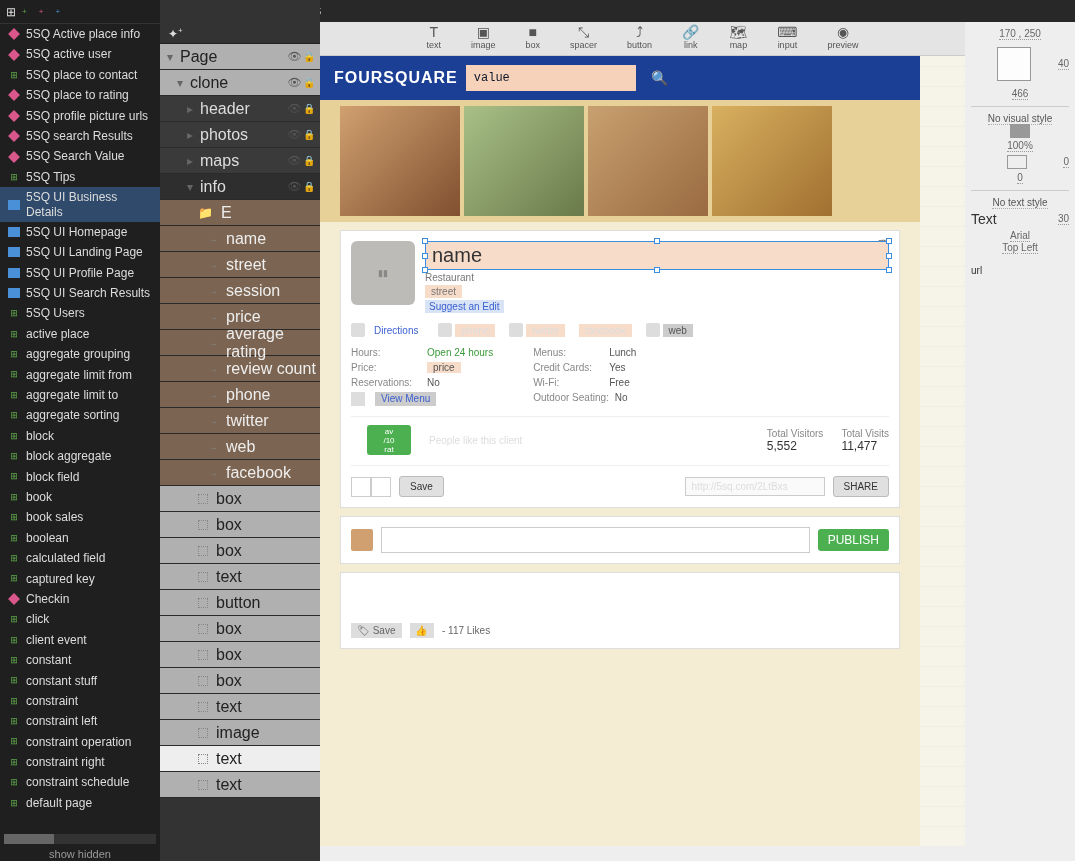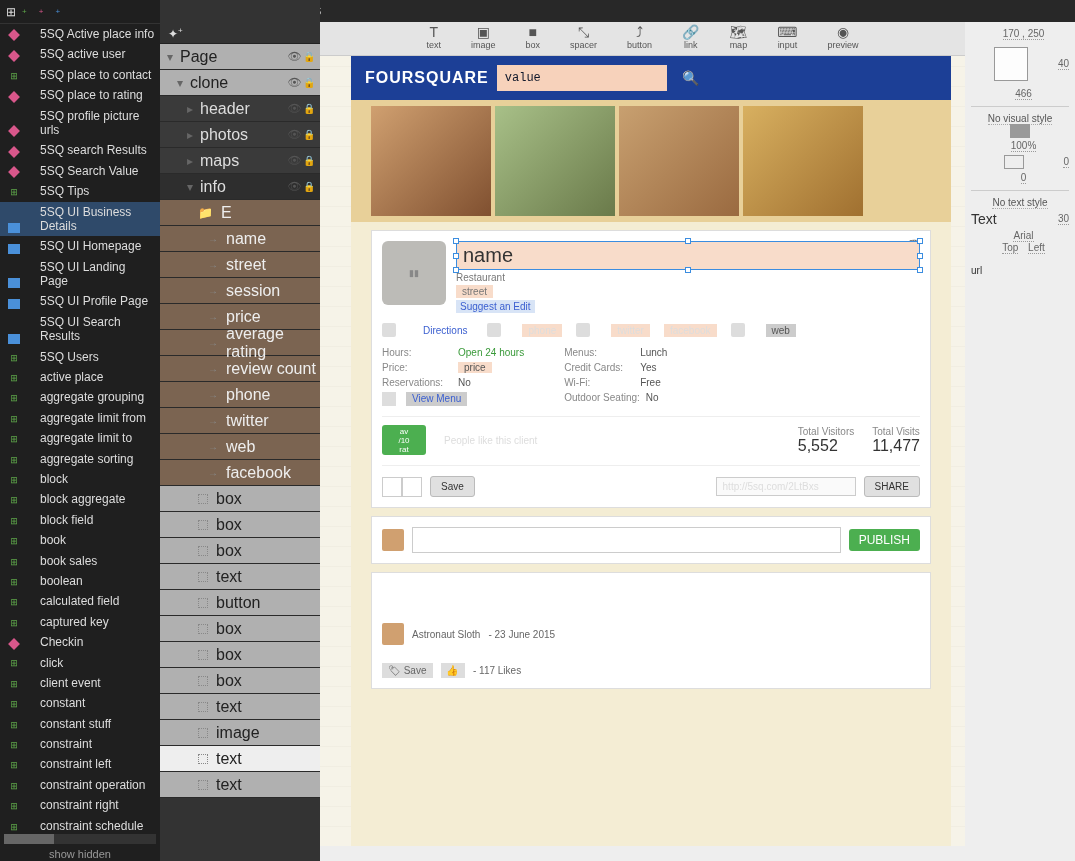--- a/index.html
+++ b/index.html
@@ -4,21 +4,21 @@
 <style>
   * { box-sizing: border-box; margin: 0; padding: 0; font-family: Arial, Helvetica, sans-serif; }
   body { width: 1075px; height: 861px; background: #1f1f1f; color: #ddd; font-size: 12px; overflow: hidden; position: relative;}
   
   
   .leftbar { position: absolute; left:0; top:0; width:160px; height:861px; background:#1f1f1f; overflow:hidden;}
   .leftbar-top { height:24px; display:flex; align-items:center; gap:6px; padding:0 6px; border-bottom:1px solid #333;}
   .tree-list { overflow-y:auto; height:810px;}
   .tree-list::-webkit-scrollbar{width:8px;}
   .tree-list::-webkit-scrollbar-thumb{background:#555;}
-  .tree-item { display:flex; align-items:flex-end; gap:20px; padding:3px 4px 3px 8px; cursor:pointer; font-size:12px; line-height:1.2;}
+  .tree-item { display:flex; align-items:center; gap:6px; padding:3px 4px 3px 8px; cursor:pointer; font-size:12px; line-height:1.2;}
   .tree-item.active { background:#2f4a6a;}
   .tree-item .ticon{width:12px;height:12px;display:inline-flex;align-items:center;justify-content:center;font-size:9px;flex-shrink:0;}
   .tree-item .pink{width:12px;height:12px;background:#d9578b;transform:rotate(45deg) scale(0.7);}
   .tree-item .blue{width:12px;height:10px;background:#4a90d9;}
   .tree-item .grid{color:#5fa84a;}
   .tree-item span.label{flex:1; white-space:normal; color:#ddd;}
   .show-hidden{ text-align:center; font-size:11px; color:#999; padding:4px 0;}
   .h-scroll{height:10px; background:#333; margin:0 4px; position:relative;}
   .h-scroll .thumb{position:absolute;left:0;top:0;width:50px;height:10px;background:#666;}
   
@@ -42,21 +42,21 @@
   .outline-row .folder{color:#d9a441;margin:0 4px;}
 
   
   .canvas-wrap{ position:absolute; left:320px; top:22px; width:645px; height:839px; background:#eee;}
   .toolbar{ height:34px; background:#e4e4e4; display:flex; justify-content:center; gap:30px; border-bottom:1px solid #ccc; padding-top:2px;}
   .toolbar .tbtn{display:flex;flex-direction:column;align-items:center;font-size:9px;color:#555;cursor:pointer;}
   .toolbar .tbtn .ic{font-size:14px;height:16px;}
   
   .stage{ position:relative; height:790px; overflow:auto; background:
     repeating-linear-gradient(0deg,#f6f3e8,#f6f3e8 19px,#ece8dc 20px),
-    repeating-linear-gradient(90deg,transparent,transparent 19px,rgba(0,0,0,0.03) 20px); padding-left: 31px;
+    repeating-linear-gradient(90deg,transparent,transparent 19px,rgba(0,0,0,0.03) 20px);
   }
   .stage::-webkit-scrollbar{height:12px;width:12px;}
   .stage::-webkit-scrollbar-thumb{background:#888;}
   .page{ width:600px; min-height:1100px; background:#f4edd4; margin:0;}
   .header{background:#1c3f96;height:44px;display:flex;align-items:center;padding:0 14px;gap:8px;}
   .logo{color:#fff;font-weight:bold;letter-spacing:1px;font-size:16px;}
   .hinput{height:26px;border:1px solid #8fa;border:none;padding:4px 8px;font-size:12px;flex:1;}
   .hinput.val{background:#f7d2bb;color:#0f172a;max-width:170px;font-family:Liberation Mono, monospace;}
   .hinput.loc{background:#fff;color:#444;}
   .searchbtn{width:32px;height:24px;background:#1c3f96;color:#fff;display:flex;align-items:center;justify-content:center;font-size:14px;}
@@ -78,39 +78,39 @@
   .sel-box .handle.tl{top:-4px;left:-4px;} .sel-box .handle.tr{top:-4px;right:-4px;}
   .sel-box .handle.bl{bottom:-4px;left:-4px;} .sel-box .handle.br{bottom:-4px;right:-4px;}
   .sel-box .handle.tc{top:-4px;left:50%;margin-left:-3px;} .sel-box .handle.bc{bottom:-4px;left:50%;margin-left:-3px;}
   .sel-box .handle.ml{top:50%;left:-4px;margin-top:-3px;} .sel-box .handle.mr{top:50%;right:-4px;margin-top:-3px;}
   .name-field{font-size:20px;color:#333;}
   .subtype{font-size:10px;color:#777;margin-top:2px;}
   .street-chip{display:inline-block;background:#f8dcca;font-size:10px;color:#777;padding:1px 6px;margin-top:2px;}
   .suggest{font-size:10px;color:#3b5fd0;background:#d8e4f6;display:inline-block;padding:1px 4px;margin-top:2px;}
   
   .linkrow{display:flex;gap:14px;margin-top:10px;font-size:10px;align-items:center;flex-wrap:wrap;}
-  .linkrow .chip{display:flex;align-items:center;gap:21px;}
+  .linkrow .chip{display:flex;align-items:center;gap:3px;}
   .linkrow .ic{width:14px;height:14px;background:#ddd;border-radius:2px;display:inline-block;}
   .linkrow .pill{background:#f8dcca;padding:1px 6px;}
   .linkrow .pill.blue{color:#3b5fd0;background:transparent;}
   .linkrow .gray{background:#ccc;padding:1px 6px;color:#555;}
   
   .details{display:flex;gap:40px;margin-top:10px;font-size:10px;color:#555;}
   .details .col{display:flex;flex-direction:column;gap:4px;}
   .details .row{display:flex;gap:6px;}
   .details .k{color:#888;min-width:70px;}
   .details .green{color:#3a9a3a;}
   .details .price-chip{background:#f8dcca;padding:0 6px;}
   .viewmenu{color:#3b5fd0;background:#ccc;padding:1px 6px;display:inline-block;}
   .mic{width:14px;height:14px;background:#ddd;display:inline-block;vertical-align:middle;margin-right:4px;}
   
   .stats{display:flex;align-items:center;gap:18px;border-top:1px solid #eee;margin-top:10px;padding-top:8px;font-size:10px;}
-  .rating{width:44px;height:30px;background:#4caf50;color:#fff;font-size:8px;display:flex;flex-direction:column;align-items:center;justify-content:center;border-radius:3px;}
+  .rating{width:44px;height:30px;background:#4caf50;color:#fff;font-size:8px;display:flex;flex-direction:column;align-items:center;justify-content:center;border-radius:3px;margin-left:16px;}
   .stats .scol{display:flex;flex-direction:column;}
-  .stats .v{color:#333;font-size:16px;}
+  .stats .v{color:#333;font-size:12px;}
   .stats .l{color:#888;}
   
   .saverow{display:flex;align-items:center;gap:8px;border-top:1px solid #eee;margin-top:10px;padding-top:10px;font-size:10px;}
   .btn{background:#e0e0e0;border:1px solid #bbb;padding:4px 10px;border-radius:3px;cursor:pointer;color:#333;}
   .btn.green{background:#4caf50;color:#fff;border:none;}
   .iconpair{display:flex;}
   .iconpair span{width:20px;height:20px;border:1px solid #ccc;}
   .urlbox{border:1px solid #ccc;padding:3px 6px;background:#fafafa;min-width:140px;}
   
   .publish-card{display:flex;gap:8px;align-items:center;}
@@ -123,21 +123,21 @@
   .tabbtn.active{background:#888;color:#fff;}
   .tipsearch{border:1px solid #ccc;height:20px;flex:1;max-width:140px;}
   
   .tip{margin-top:40px;font-size:10px;color:#666;}
   .tip .who{display:flex;align-items:center;gap:8px;}
   .tip .bar{display:flex;align-items:center;gap:8px;margin-top:18px;}
   .graybtn{background:#ddd;padding:2px 6px;display:flex;align-items:center;gap:3px;}
 
   
   .props{ position:absolute; left:965px; top:22px; width:110px; height:839px; background:#eee;color:#333;font-size:10px;padding:6px;}
-  .props .dim{color:#666;border-bottom:1px dotted #999;display:inline-block;margin-left:7px;}
+  .props .dim{color:#666;border-bottom:1px dotted #999;display:inline-block;}
   .props .sq{width:34px;height:34px;border:1px solid #999;background:#fdfdfd;margin:4px auto;}
   .props .center{text-align:center;}
   .props .row{display:flex;justify-content:space-between;align-items:center;margin:3px 0;}
   .props .sw{width:20px;height:14px;border:1px solid #999;display:inline-block;}
   .props .lbl{color:#555;border-bottom:1px dotted #aaa;}
   .props hr{border:none;border-top:1px solid #ccc;margin:6px 0;}
 </style>
 </head>
 <body>
 
@@ -637,25 +637,20 @@
 
       <div class="card publish-card">
         <div class="avatar"></div>
         <input class="pub-input" style="">
         <span class="btn green">PUBLISH</span>
       </div>
 
       <div class="card tips-card">
 
         <div class="tip">
-          <div class="who">
-            <div class="avatar"></div>
-            <span>Astronaut Sloth</span>
-            <span>- 23 June 2015</span>
-          </div>
           <div class="bar">
             <span class="graybtn">🏷 <span>Save</span></span>
             <span class="graybtn">👍</span>
             <span>- 117 Likes</span>
           </div>
         </div>
       </div>
     </div>
   </div>
 </div>

